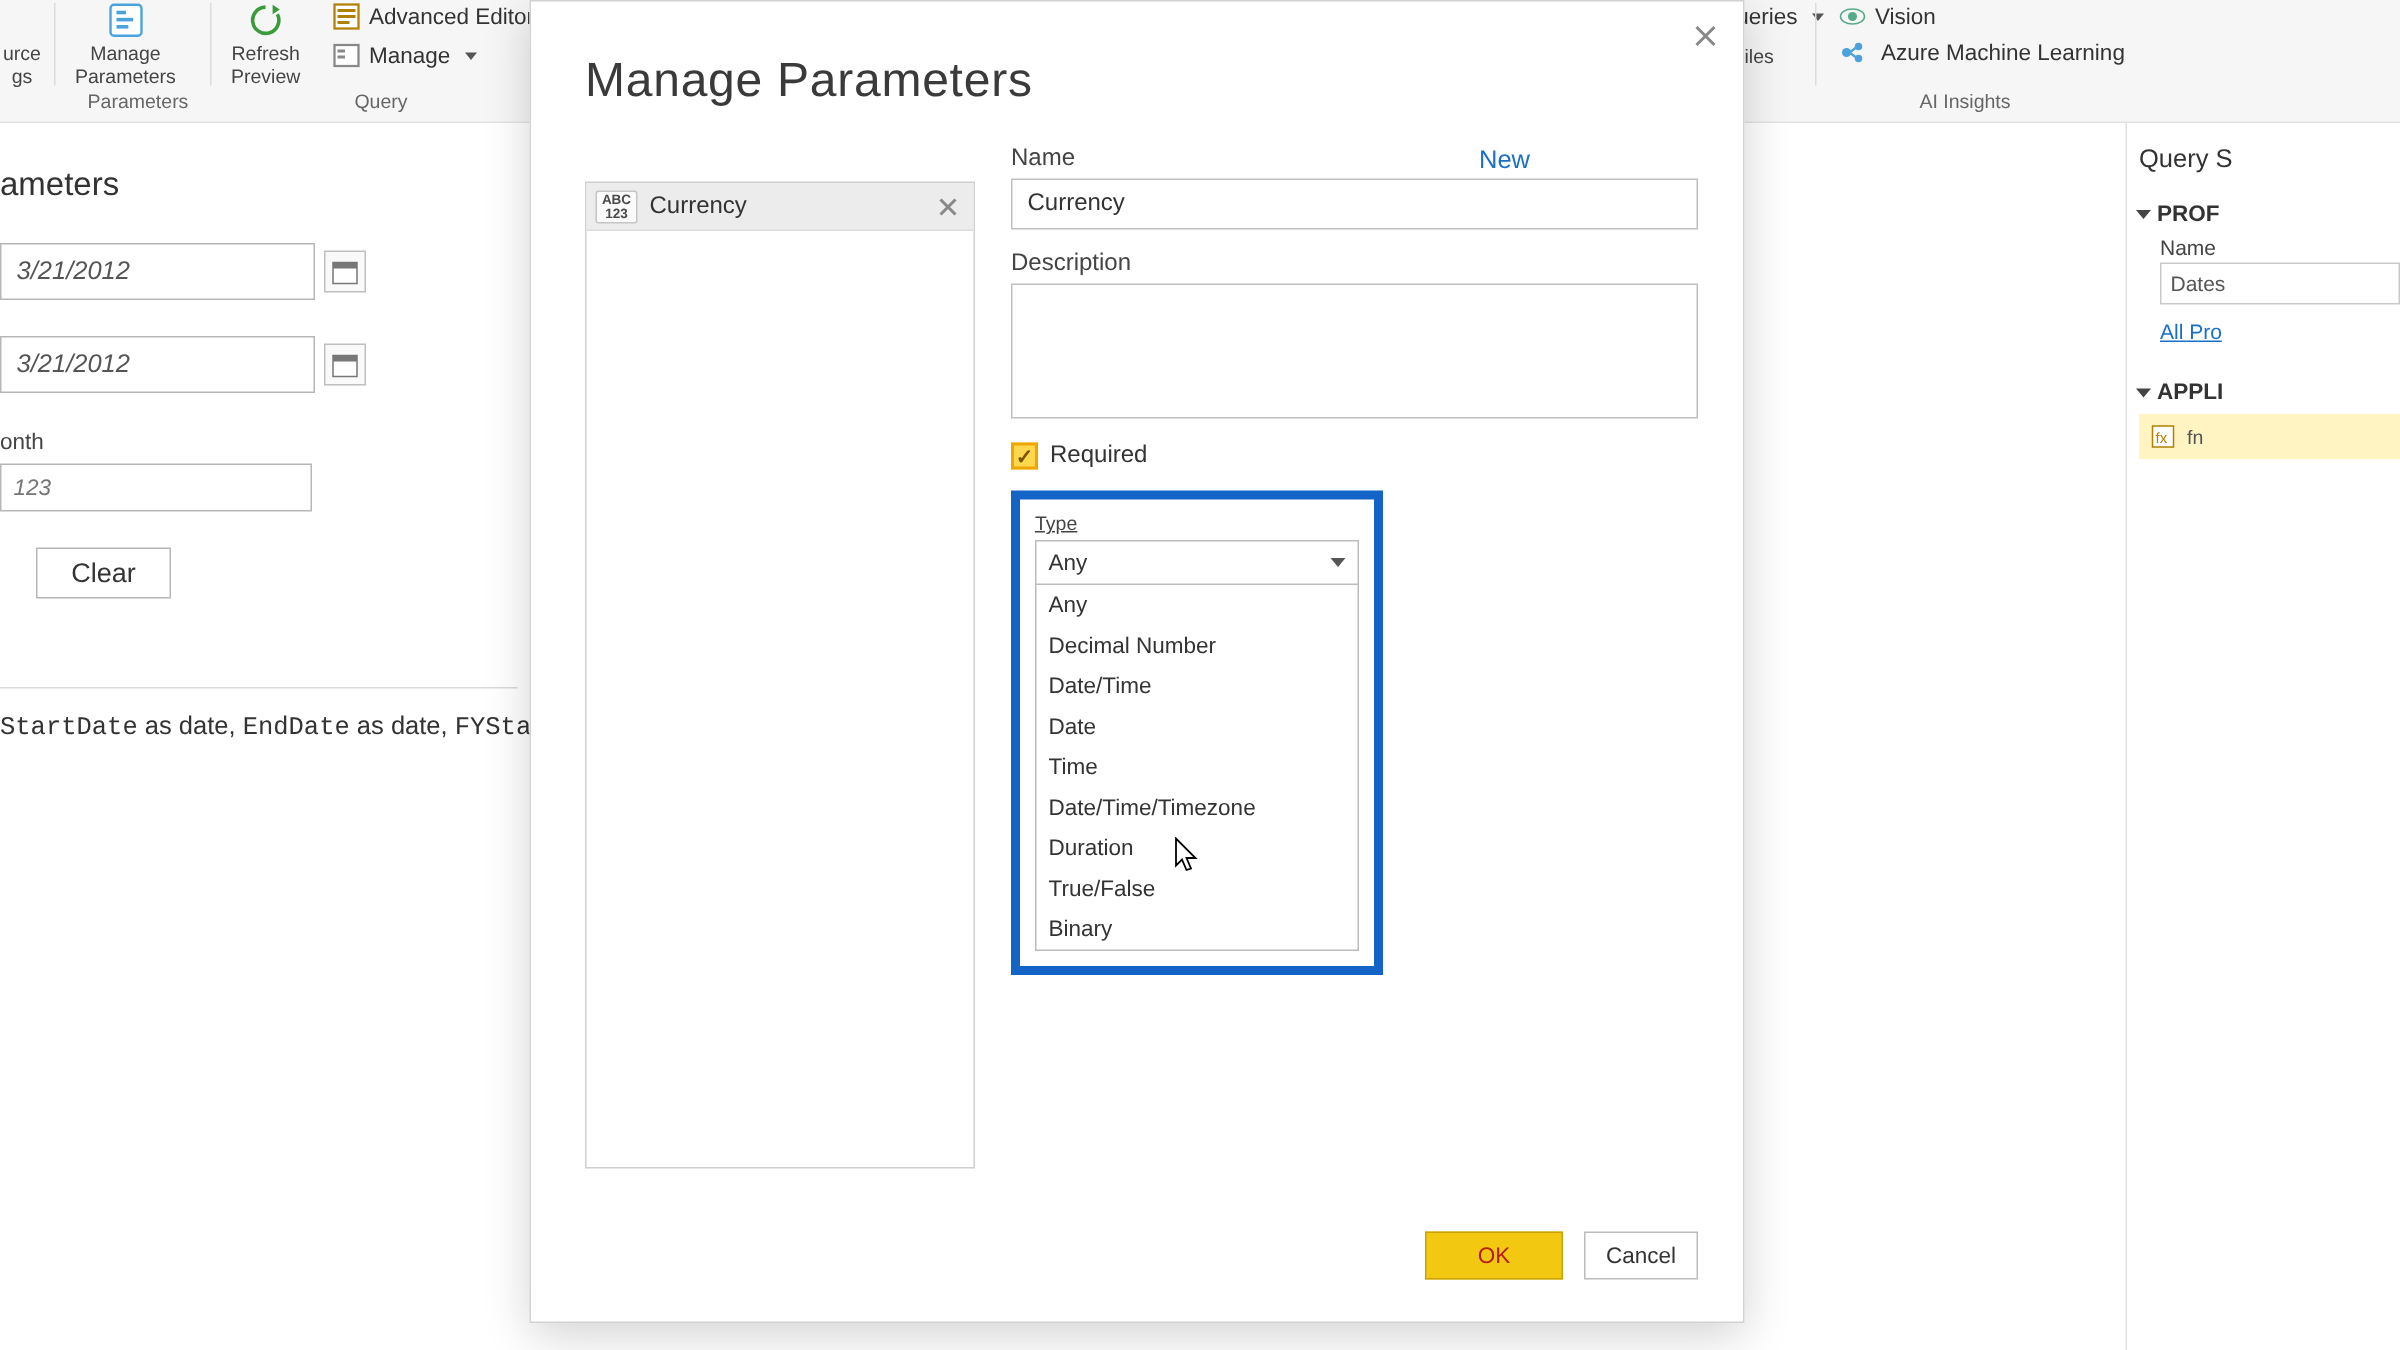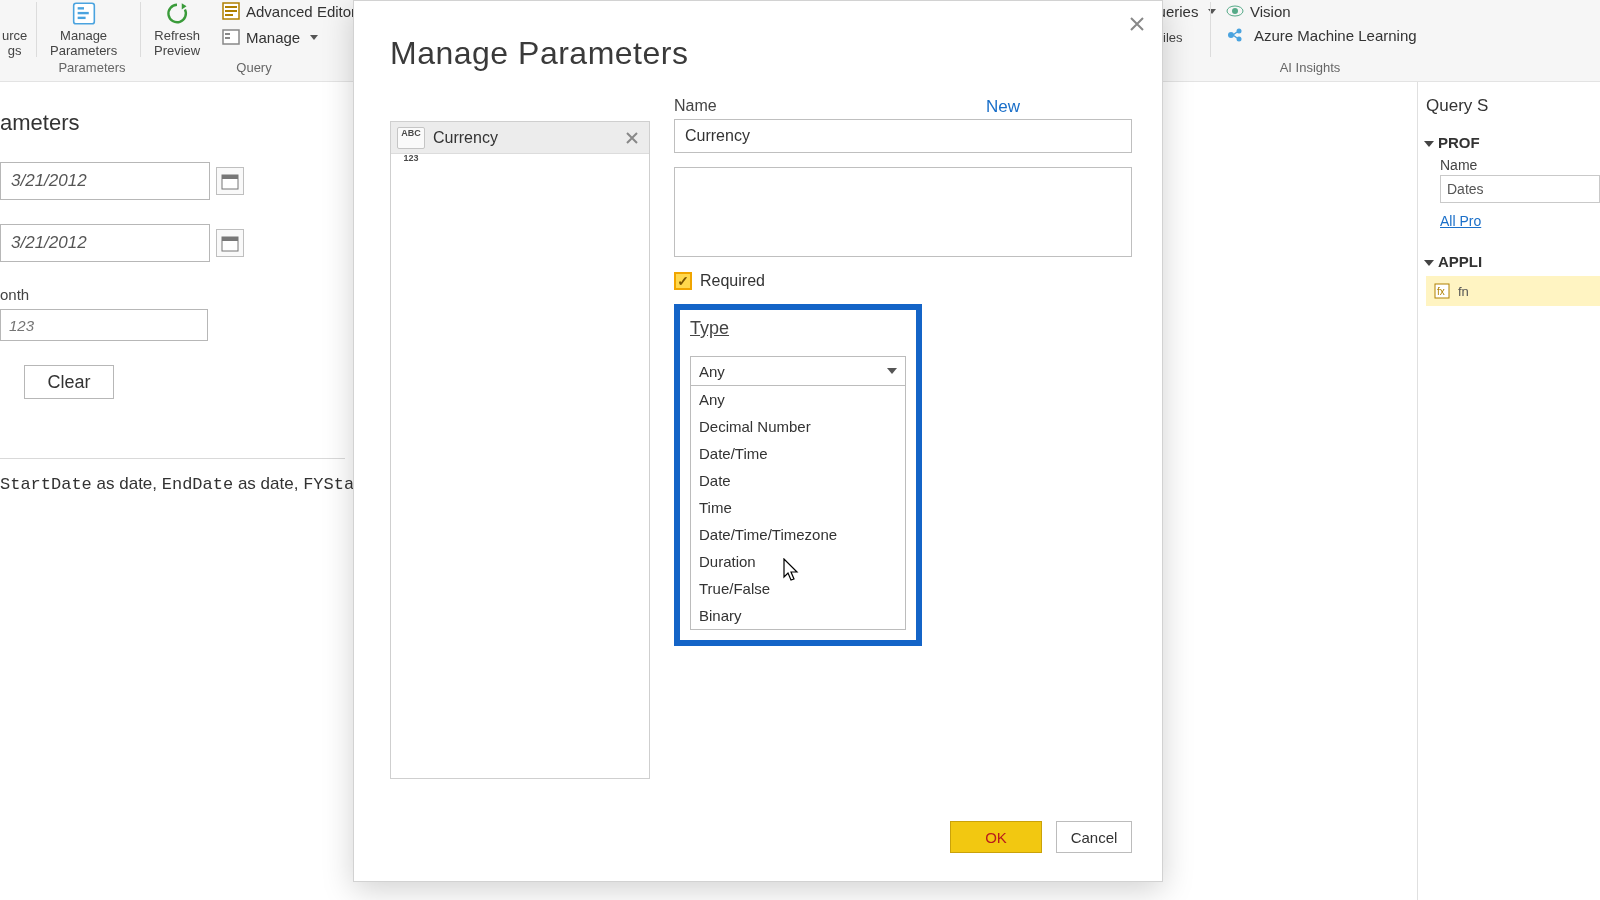--- a/index.html
+++ b/index.html
@@ -39,35 +39,35 @@
   .rp-step-ico { width:16px; height:16px; margin-right:8px;}
 
   
   .modal { position:absolute; left:353px; top:0; width:810px; height:882px; background:#fff; border:1px solid #d2d2d2; box-shadow:0 8px 30px rgba(0,0,0,.18);}
   .modal-close { position:absolute; right:12px; top:10px; width:26px; height:26px; display:flex; align-items:center; justify-content:center; color:#777; font-size:22px; background:transparent; border:none;}
   .modal-title { font-size:32px; font-weight:300; color:#3a3a3a; position:absolute; left:36px; top:34px; letter-spacing:.5px;}
   .new-link { position:absolute; left:632px; top:96px; font-size:17px; color:#1a6fc9;}
   .param-list { position:absolute; left:36px; top:120px; width:260px; height:658px; border:1px solid #cfcfcf;}
   .param-item { height:32px; background:#ececec; display:flex; align-items:center; padding:0 8px 0 6px; border-bottom:1px solid #dcdcdc;}
   .param-typeicon { width:28px; height:22px; display:flex; flex-direction:column; align-items:center; justify-content:center; border:1px solid #c5c5c5; border-radius:2px; margin-right:8px; font-size:9px; line-height:9px; font-weight:600; color:#4a4a4a; background:#fafafa;}
-  .param-typeicon span { display:block;margin-top:16px;}
+  .param-typeicon span { display:block;}
   .param-name { flex:1; font-size:16px; color:#333;}
   .param-del { width:18px; height:18px; color:#888; font-size:16px; display:flex; align-items:center; justify-content:center; cursor:pointer;}
 
   .form-area { position:absolute; left:320px; top:96px; right:30px;}
   .f-lbl { font-size:16px; color:#444; margin-bottom:4px;}
   .f-input { width:100%; height:34px; border:1px solid #bfbfbf; padding:0 10px; font-size:16px; color:#333;}
   .f-textarea { width:100%; height:90px; border:1px solid #bfbfbf; padding:6px 10px; font-size:16px; color:#333; resize:none;}
   .gap { height:14px;}
   .check-row { display:flex; align-items:center; gap:8px; margin-top:12px;}
   .chk { width:18px; height:18px; border:2px solid #f0a500; background:#ffd84d; display:flex; align-items:center; justify-content:center; font-size:14px; font-weight:700; color:#7a5400;}
   .chk::after { content:"✓"; }
 
   .type-block { margin-top:14px; border:6px solid #1464c7; padding:8px 10px 10px 10px; width:248px; position:relative;}
-  .type-select { margin-top:17px; position:relative;}
+  .type-select { margin-top:4px; position:relative;}
   .sel-box { height:30px; border:1px solid #bcbcbc; background:#fff; display:flex; align-items:center; padding:0 8px; font-size:15px; color:#333; justify-content:space-between;}
   .sel-caret { width:0; height:0; border-left:5px solid transparent; border-right:5px solid transparent; border-top:6px solid #555;}
   .dropdown { border:1px solid #bcbcbc; border-top:none; background:#fff;}
   .dd-item { height:27px; display:flex; align-items:center; padding:0 8px; font-size:15px; color:#333;}
   .dd-item.hover { background:#c9c9c9;}
 
   
   .ghost-input { position:absolute; left:528px; top:465px; width:398px; height:32px; border:1px solid #c9c9c9; background:#fff;}
 
   .modal-buttons { position:absolute; right:30px; bottom:28px; display:flex; gap:14px;}
@@ -252,29 +252,30 @@
             <path d="M2 2l10 10M12 2L2 12" stroke="#888" stroke-width="2"></path>
           </svg>
       </div>
     </div>
   </div>
 
   <div class="form-area">
     <div class="f-lbl">Name</div>
     <input class="f-input" value="Currency" style="">
     <div class="gap"></div>
+    <div class="f-lbl">Description</div>
     <textarea class="f-textarea" style=""></textarea>
 
     <div class="check-row">
       <div class="chk"></div>
       <span style="font-size:16px;color:#333;">Required</span>
     </div>
 
     <div class="type-block">
-      <div class="f-lbl" style="font-size:18px;text-decoration:underline;">Type</div>
+      <div class="f-lbl" style="font-size:13px;text-decoration:underline;">Type</div>
       <div class="type-select">
         <div class="sel-box">
           <span>Any</span>
           <span class="sel-caret"></span>
         </div>
         <div class="dropdown" id="type-dropdown">
             <div class="dd-item">Any</div>
             <div class="dd-item">Decimal Number</div>
             <div class="dd-item">Date/Time</div>
             <div class="dd-item">Date</div>

